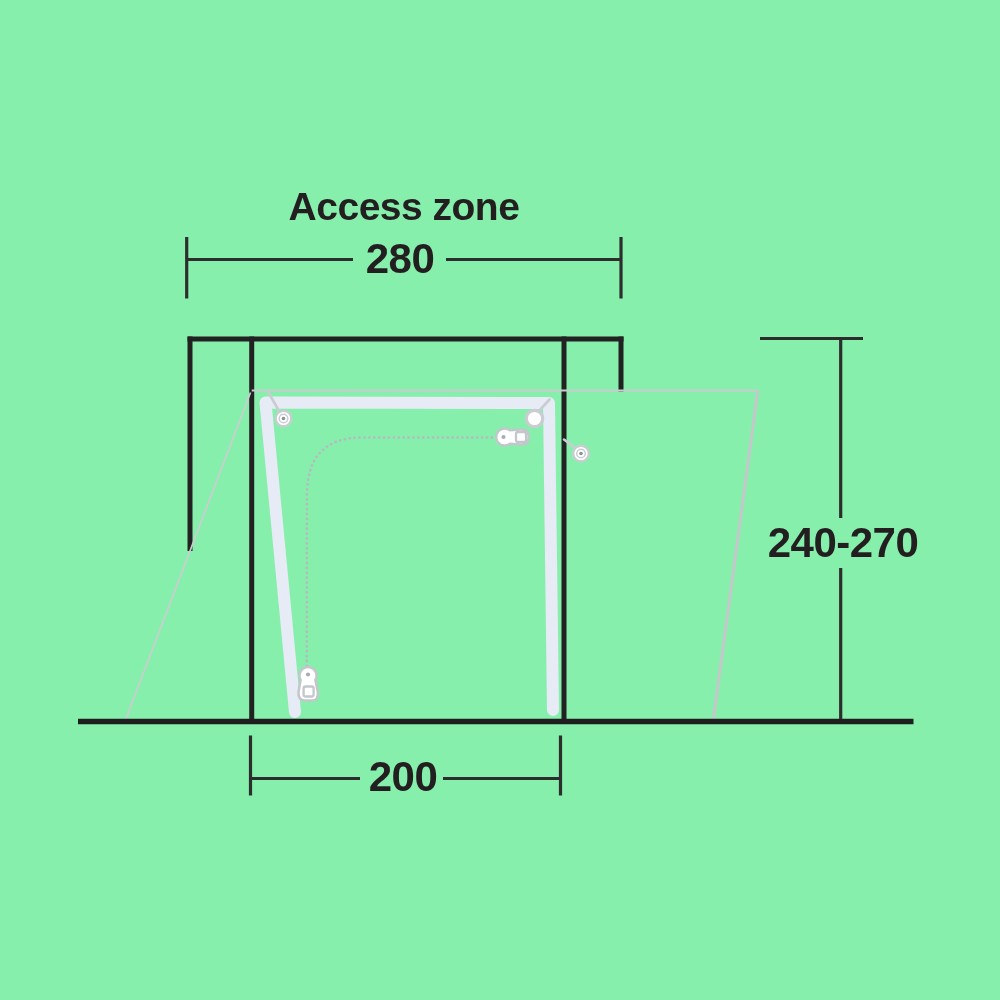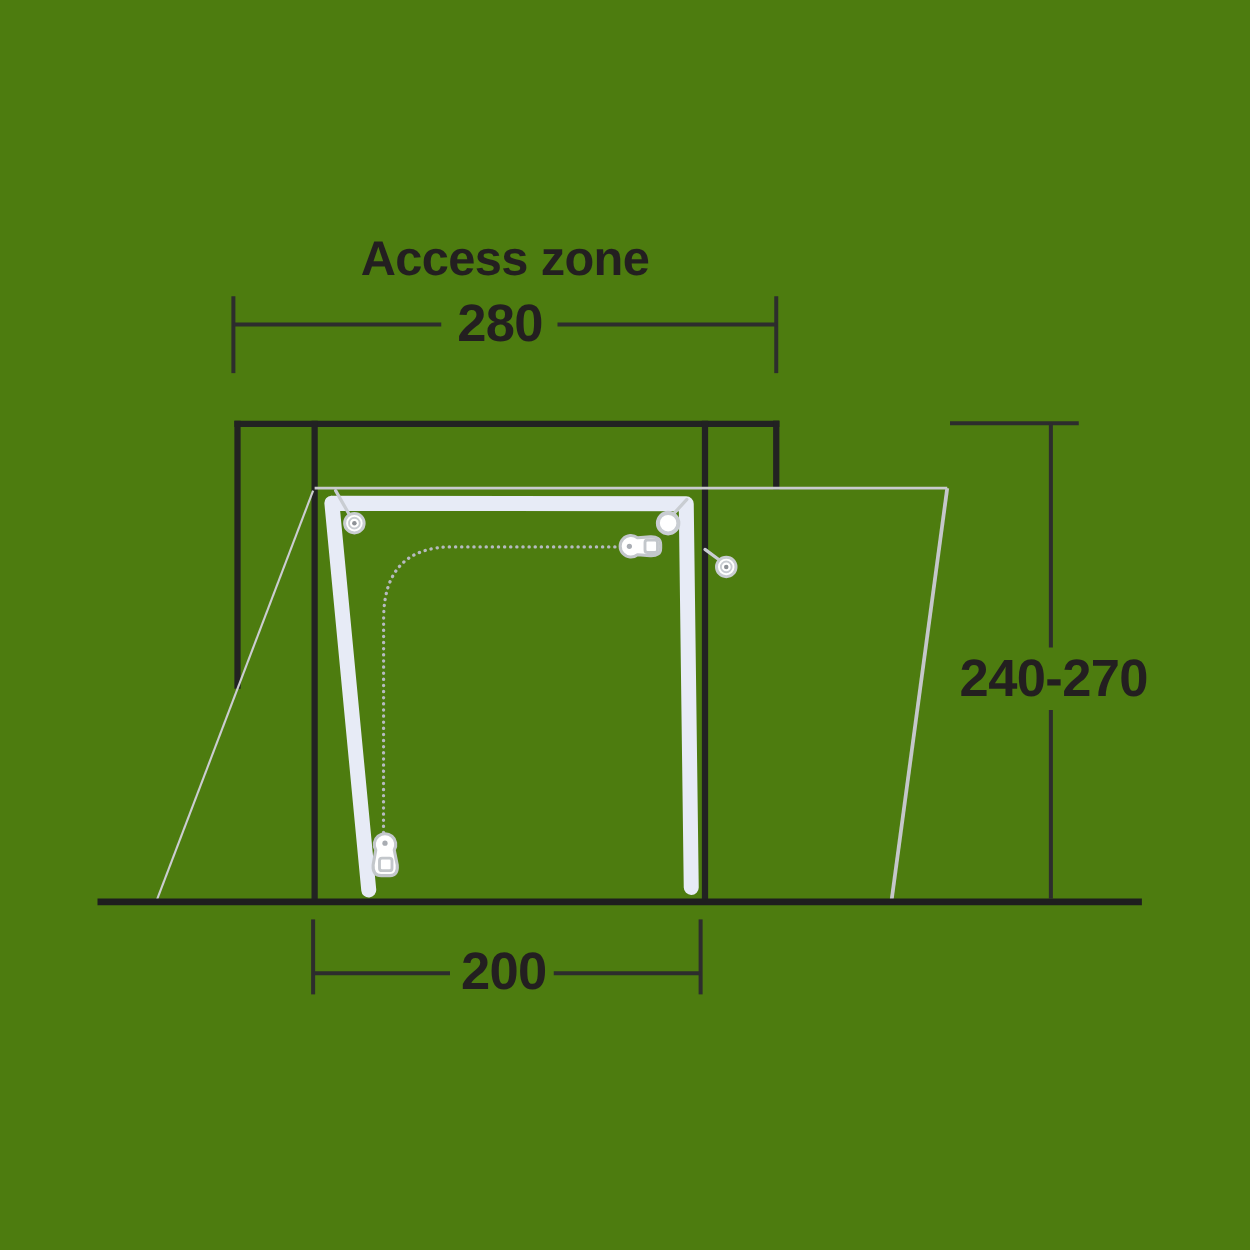--- a/index.html
+++ b/index.html
@@ -4,21 +4,21 @@
 <style>
   html, body {
     margin: 0;
     padding: 0;
     background: #ffffff;
   }
   .stage {
     position: relative;
     width: 1000px;
     height: 1000px;
-    background: #4d7c0f;
+    background: #86efac;
     overflow: hidden;
     font-family: "Liberation Sans", sans-serif;
   }
   svg { display: block; }
 
   .title-text {
     font-family: "Liberation Sans", sans-serif;
     font-size: 39px;
     font-weight: bold;
     letter-spacing: -0.5px;

